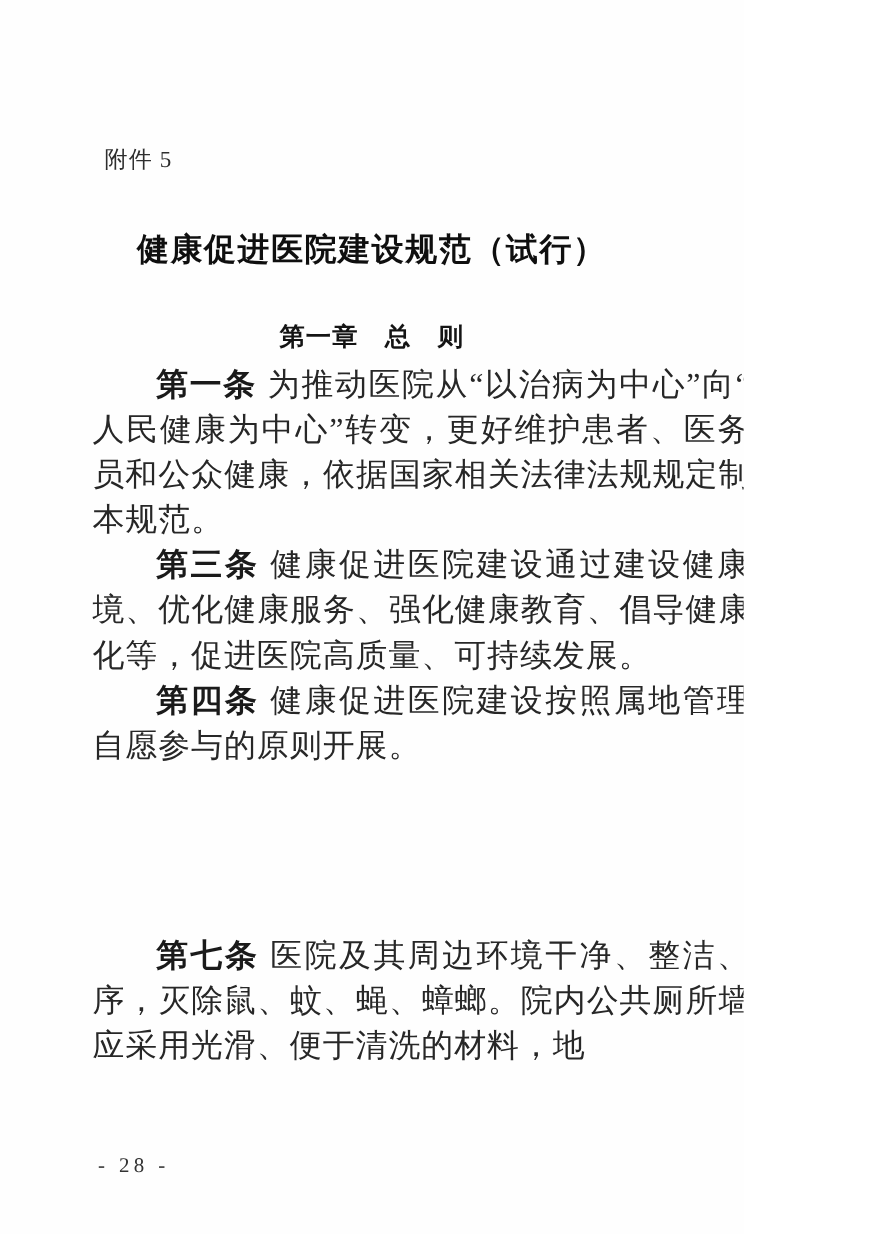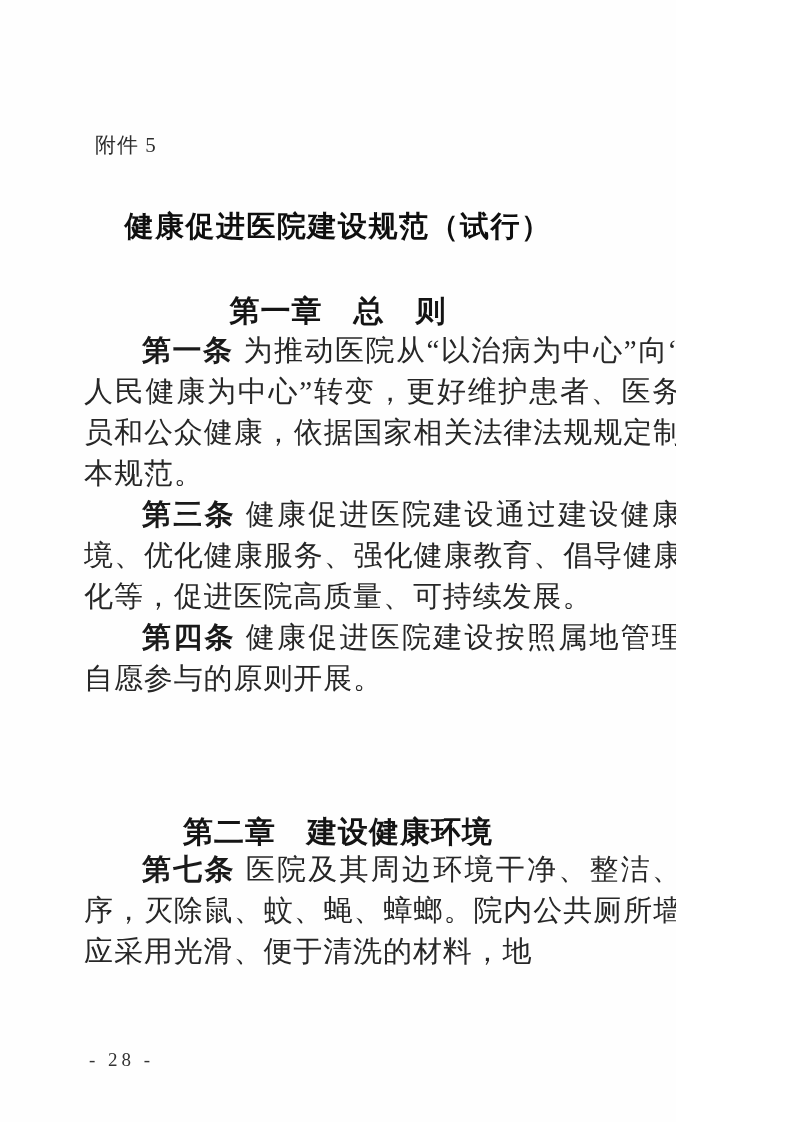--- a/index.html
+++ b/index.html
@@ -36,21 +36,21 @@
     letter-spacing: 1.5px;
     color: #0f0f0f;
     font-family: "Liberation Serif", serif;
   }
   .chapter-heading {
     position: absolute;
     left: 0;
     right: 0;
     margin: 0;
     text-align: center;
-    font-size: 30px;
+    font-size: 23px;
     font-weight: 700;
     letter-spacing: 1px;
     color: #141414;
     font-family: "Liberation Sans", sans-serif;
   }
   #chapter1-heading { top: 291px; }
   #chapter2-heading { top: 812px; }
   .chapter-body {
     position: absolute;
     left: 84px;
@@ -101,21 +101,20 @@
   <h1 class="doc-title">健康促进医院建设规范（试行）</h1>
 
   <h2 class="chapter-heading" id="chapter1-heading">第一章　总　则</h2>
 
   <div class="chapter-body" id="chapter1-body">
     <p class="article"><span class="article-num">第一条</span><span class="article-text">为推动医院从“以治病为中心”向“以人民健康为中心”转变，更好维护患者、医务人员和公众健康，依据国家相关法律法规规定制定本规范。</span></p>
     <p class="article"><span class="article-num">第三条</span><span class="article-text">健康促进医院建设通过建设健康环境、优化健康服务、强化健康教育、倡导健康文化等，促进医院高质量、可持续发展。</span></p>
     <p class="article"><span class="article-num">第四条</span><span class="article-text">健康促进医院建设按照属地管理、自愿参与的原则开展。</span></p>
   </div>
 
-  <h2 class="chapter-heading" id="chapter2-heading">第二章　建设健康环境</h2>
 
   <div class="chapter-body" id="chapter2-body">
     <p class="article"><span class="article-num">第七条</span><span class="article-text">医院及其周边环境干净、整洁、有序，灭除鼠、蚊、蝇、蟑螂。院内公共厕所墙面应采用光滑、便于清洗的材料，地</span></p>
   </div>
 
   <div class="page-number">- 28 -</div>
 
   <div class="scan-edge-line"></div>
 
 </div>

